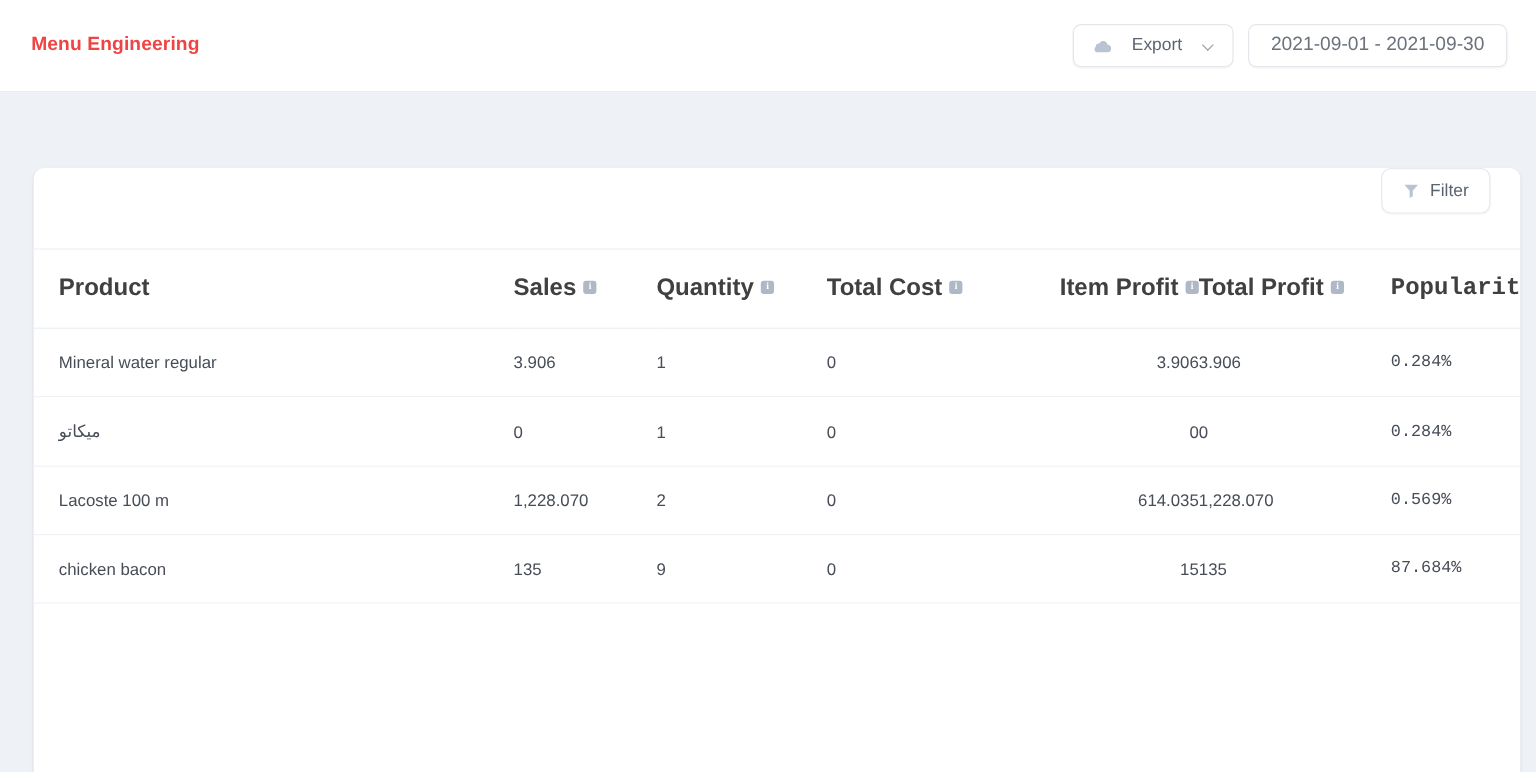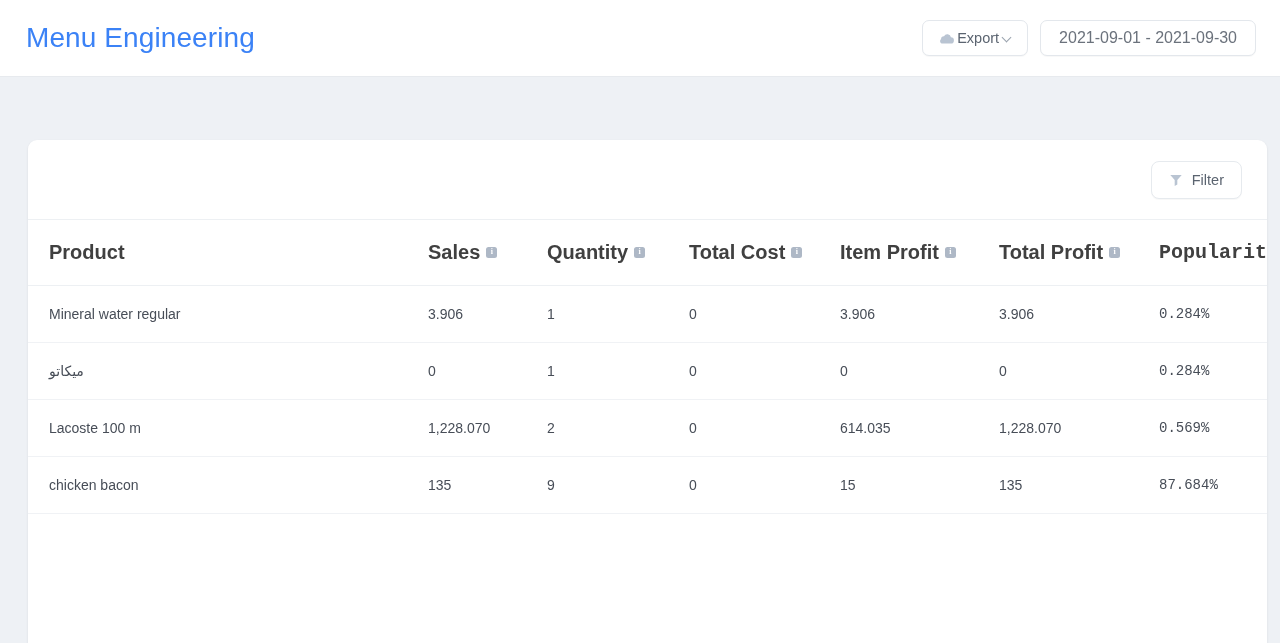--- a/index.html
+++ b/index.html
@@ -24,38 +24,38 @@
     height: 77px;
     background: #ffffff;
     border-bottom: 1px solid #e7eaee;
     display: flex;
     align-items: center;
     justify-content: space-between;
     padding: 0 24px 0 26px;
   }
 
   .page-title {
-    font-size: 28px;
-    font-weight: 400;
-    color: #3b82f6;
+    font-size: 16px;
+    font-weight: 700;
+    color: #ef4444;
     letter-spacing: 0.1px;
     line-height: 1;
     white-space: nowrap;
   }
 
   .topbar-actions {
     display: flex;
     align-items: center;
     gap: 12px;
   }
 
   .btn {
     display: inline-flex;
     align-items: center;
-    gap: 2px;
+    gap: 16px;
     height: 36px;
     padding: 0 15px;
     background: #ffffff;
     border: 1px solid #e3e7ec;
     border-radius: 7px;
     font-size: 14.5px;
     color: #5b6470;
     cursor: pointer;
     white-space: nowrap;
     box-shadow: 0 1px 1px rgba(16,24,40,0.03);
@@ -84,23 +84,22 @@
     top: 140px;
     width: 1239px;
     min-height: 560px;
     background: #ffffff;
     border-radius: 9px;
     box-shadow: 0 1px 3px rgba(16,24,40,0.06), 0 1px 2px rgba(16,24,40,0.04);
     overflow: hidden;
   }
 
   .card-toolbar {
-    height: 80px;
+    height: 68px;
     display: flex;
-    align-items: center;
     justify-content: flex-end;
     padding-right: 25px;
     border-bottom: 1px solid #edf0f3;
   }
 
   .filter-btn {
     display: inline-flex;
     align-items: center;
     gap: 9px;
     height: 38px;
@@ -142,21 +141,21 @@
     border-bottom: 1px solid #f0f2f5;
     vertical-align: middle;
     white-space: nowrap;
     font-weight: 400;
   }
 
   .col-product { width: 400px; padding-left: 21px !important; }
   .col-sales { width: 119px; }
   .col-qty { width: 142px; }
   .col-cost { width: 151px; }
-  .col-iprofit { width: 159px; }
+  .col-iprofit { width: 159px; text-align: right; }
   .col-tprofit { width: 160px; }
   .col-pop { width: 120px; font-family: Liberation Mono, monospace; }
 
   tbody tr td:first-child { padding-left: 21px; }
   thead th:first-child { padding-left: 21px; }
 
   .info-icon {
     display: inline-block;
     width: 11px;
     height: 11px;

